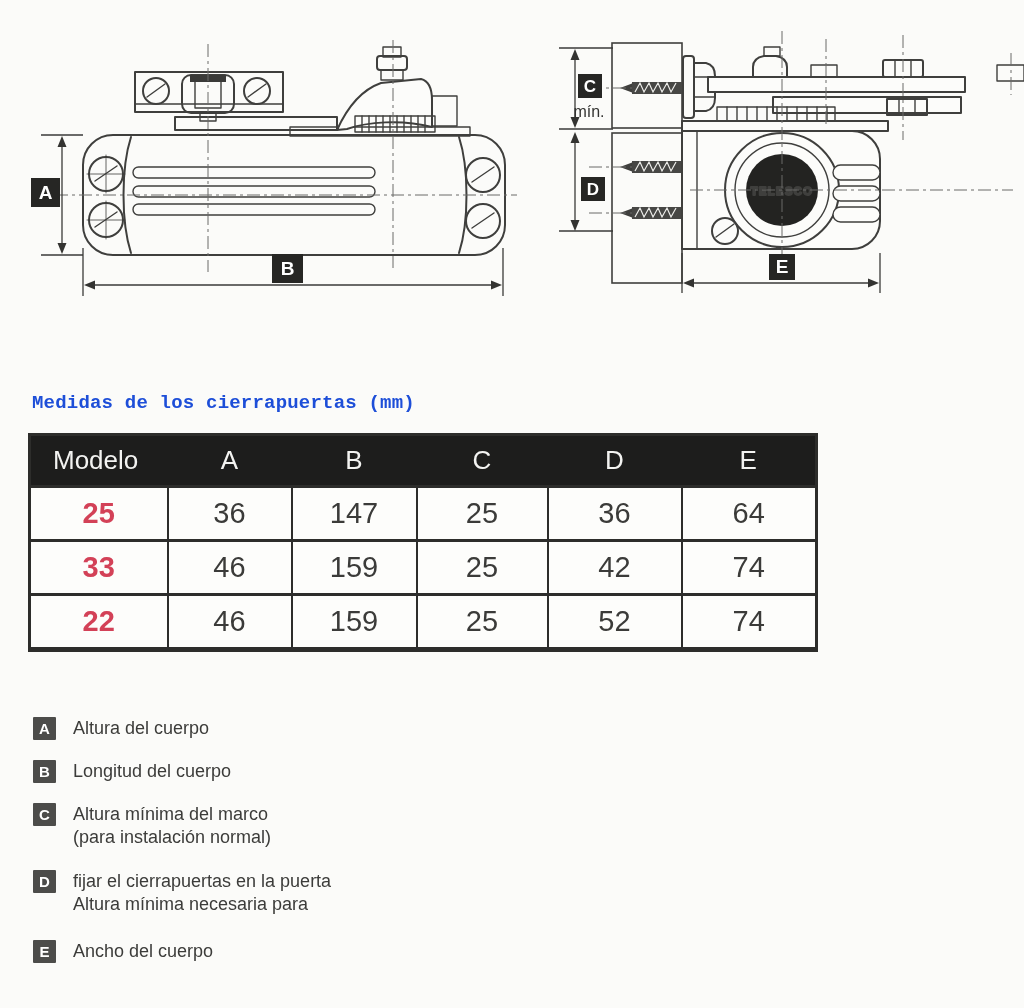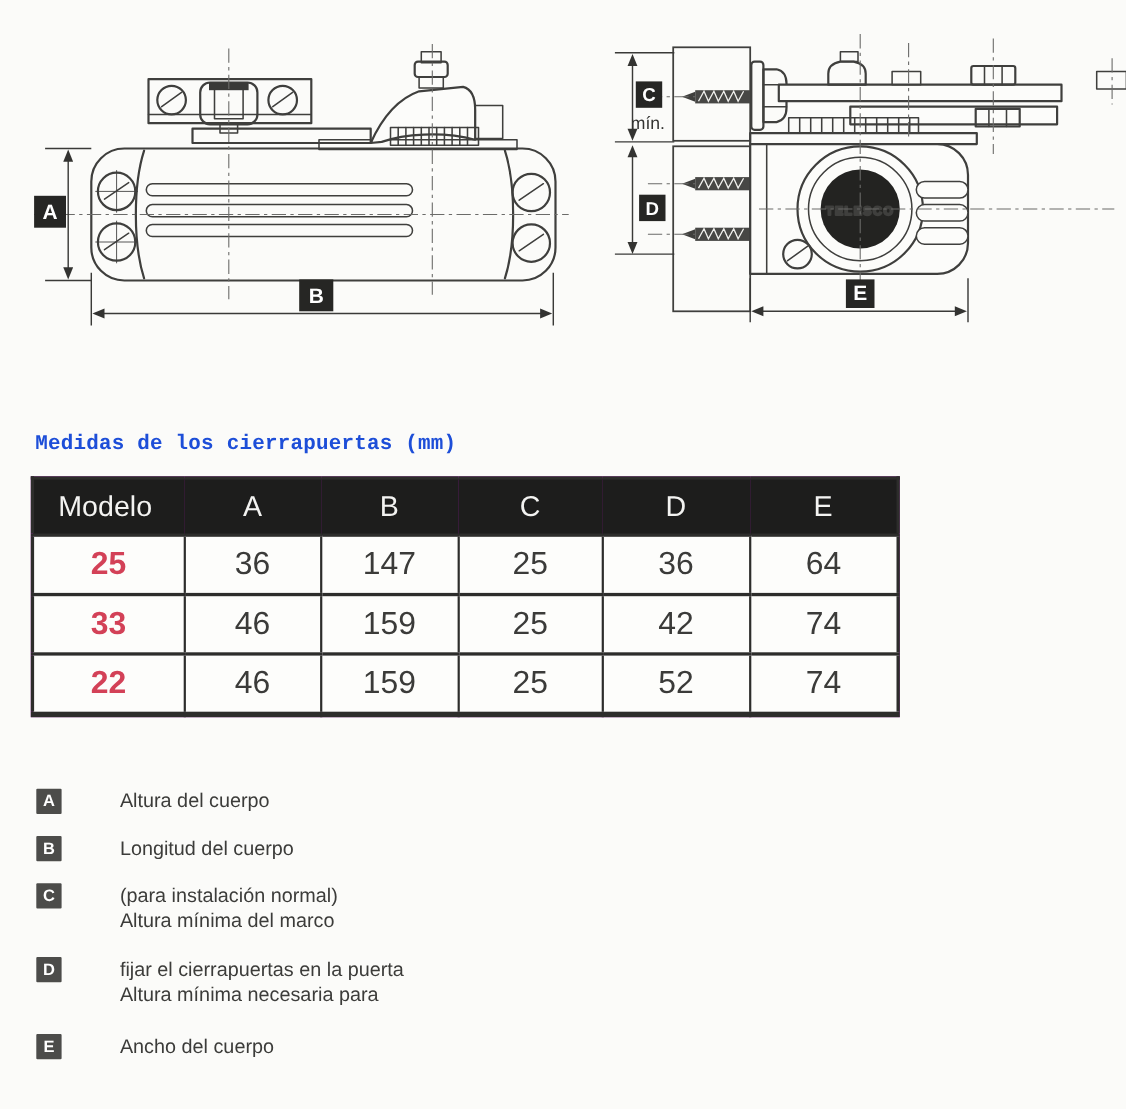--- a/index.html
+++ b/index.html
@@ -52,21 +52,21 @@
   
   .legend{position:absolute;left:33px;top:717px;}
   .legend-item{display:flex;align-items:flex-start;margin-bottom:20px;}
   .legend-item.two-line{margin-bottom:21px;}
   .legend-item.item-d{margin-bottom:24px;}
   .badge{
     width:23px;height:23px;background:#4c4c4a;color:#fff;
     font-weight:bold;font-size:15px;line-height:23px;text-align:center;
     margin-right:17px;flex:0 0 auto;border-radius:1px;
   }
-  .legend-text{font-size:18px;color:#3c3c3a;line-height:23px;margin-left:36px;}
+  .legend-text{font-size:18px;color:#3c3c3a;line-height:23px;}
 </style>
 </head>
 <body>
 
 <div class="page">
 
   <svg class="dwg dwg-left" width="500" height="290" viewBox="0 0 500 290">
 
     <g class="ln">
       <rect x="58" y="107" width="422" height="120" rx="30"></rect>
@@ -337,22 +337,22 @@
     </div>
     <div class="legend-item">
       <div class="badge">B</div>
       <div class="legend-text">
         <div>Longitud del cuerpo</div>
       </div>
     </div>
     <div class="legend-item two-line">
       <div class="badge">C</div>
       <div class="legend-text">
+        <div>Altura mínima del marco</div>
         <div>(para instalación normal)</div>
-        <div>Altura mínima del marco</div>
       </div>
     </div>
     <div class="legend-item two-line item-d">
       <div class="badge">D</div>
       <div class="legend-text">
         <div>fijar el cierrapuertas en la puerta</div>
         <div>Altura mínima necesaria para</div>
       </div>
     </div>
     <div class="legend-item">

